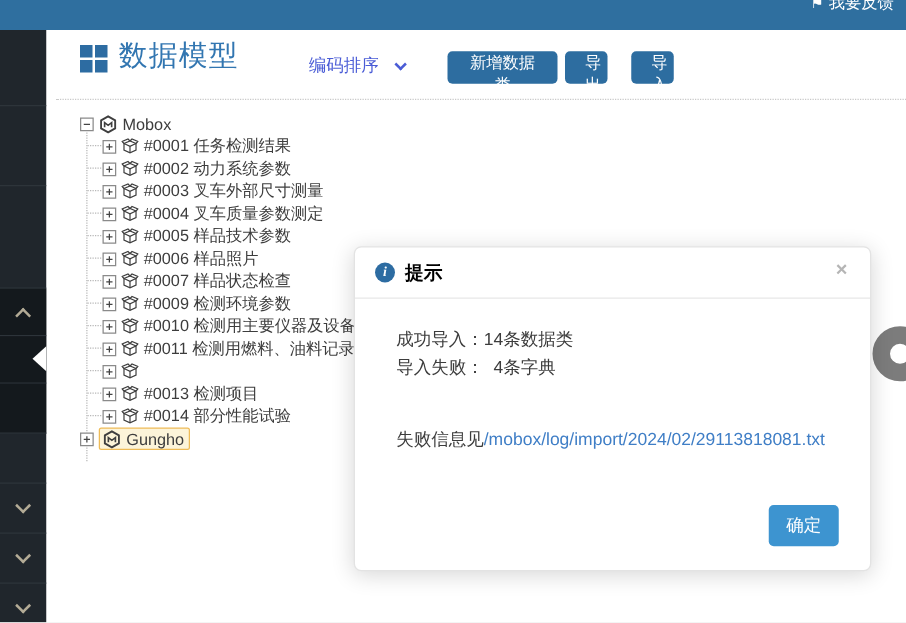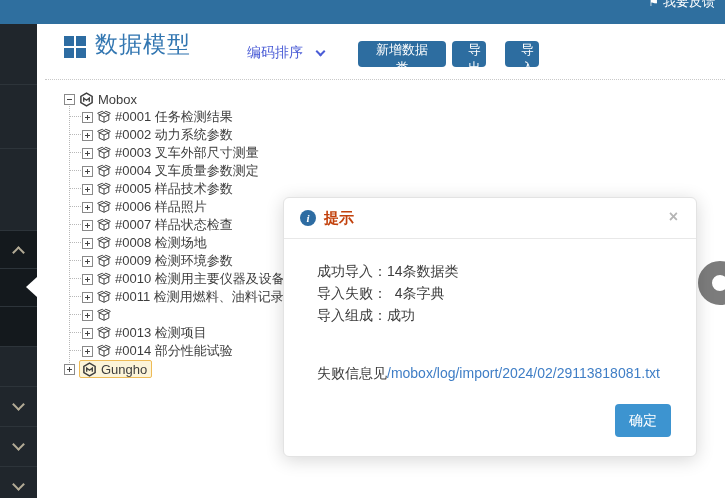--- a/index.html
+++ b/index.html
@@ -93,21 +93,21 @@
   .dlg-header{
     height:41px; display:flex; align-items:center; gap:8px; padding:0 16px;
     border-bottom:1px solid #e8e8e8;
   }
   .info-i{
     width:16px; height:16px; border-radius:50%; background:var(--accent,#2d6ca2);
     color:#fff; display:inline-flex; align-items:center; justify-content:center;
     font:italic bold 11px "Liberation Serif","DejaVu Serif",serif; flex:none;
   }
   .info-i::before{ content:"i"; }
-  .dlg-title{ font-size:15px; font-weight:bold; color:#c2410c; }
+  .dlg-title{ font-size:15px; font-weight:bold; color:#000000; }
   .dlg-close{
     position:absolute; right:18px; top:11px; color:#b5b5b5; font-size:16px;
     font-weight:bold; cursor:pointer; line-height:1;
   }
   .dlg-body{ position:absolute; left:33px; top:62px; right:24px; font-size:14px; color:#3c3c3c; }
   .dlg-line{ line-height:22px; white-space:pre-wrap; }
   .dlg-link-line{ margin-top:36px; line-height:22px; white-space:nowrap; }
   .dlg-link{ color:var(--link,#3f7ec6); text-decoration:none; cursor:pointer; }
   .ok-btn{
     position:absolute; right:25px; bottom:19px; min-width:54px; height:33px;
@@ -286,35 +286,20 @@
                 <g fill="none" stroke="#3f3f3f" stroke-width="1.1">
         <path d="M2.5 5.5 L8 8 L13.5 5.5 L13.5 11.5 L8 14 L2.5 11.5 Z"></path>
         <path d="M8 8 V14"></path>
         <path d="M2.5 5.5 L0.8 3.6 L6.2 1.4 L8 3.2"></path>
         <path d="M13.5 5.5 L15.2 3.6 L9.8 1.4 L8 3.2"></path>
         <path d="M2.5 5.5 L8 3.2 L13.5 5.5"></path>
       </g>
               </svg>
     </span>
     <span class="tlabel">#0007 样品状态检查</span>
-  </div>
-          <div class="tree-row">
-    <span class="expander plus"></span>
-    <span class="ticon">
-      <svg width="14" height="14" viewBox="0 0 16 16">
-                <g fill="none" stroke="#3f3f3f" stroke-width="1.1">
-        <path d="M2.5 5.5 L8 8 L13.5 5.5 L13.5 11.5 L8 14 L2.5 11.5 Z"></path>
-        <path d="M8 8 V14"></path>
-        <path d="M2.5 5.5 L0.8 3.6 L6.2 1.4 L8 3.2"></path>
-        <path d="M13.5 5.5 L15.2 3.6 L9.8 1.4 L8 3.2"></path>
-        <path d="M2.5 5.5 L8 3.2 L13.5 5.5"></path>
-      </g>
-              </svg>
-    </span>
-    <span class="tlabel">#0008 检测场地</span>
   </div>
           <div class="tree-row">
     <span class="expander plus"></span>
     <span class="ticon">
       <svg width="14" height="14" viewBox="0 0 16 16">
                 <g fill="none" stroke="#3f3f3f" stroke-width="1.1">
         <path d="M2.5 5.5 L8 8 L13.5 5.5 L13.5 11.5 L8 14 L2.5 11.5 Z"></path>
         <path d="M8 8 V14"></path>
         <path d="M2.5 5.5 L0.8 3.6 L6.2 1.4 L8 3.2"></path>
         <path d="M13.5 5.5 L15.2 3.6 L9.8 1.4 L8 3.2"></path>
@@ -417,21 +402,20 @@
 
   <div class="dialog">
     <div class="dlg-header">
       <span class="info-i"></span>
       <span class="dlg-title">提示</span>
     </div>
     <span class="dlg-close">×</span>
     <div class="dlg-body">
       <div class="dlg-line">成功导入：14条数据类</div>
       <div class="dlg-line">导入失败：  4条字典</div>
-      <div class="dlg-line">导入组成：成功</div>
       <div class="dlg-link-line">
         <span>失败信息见</span><a class="dlg-link">/mobox/log/import/2024/02/29113818081.txt</a>
       </div>
     </div>
     <button class="ok-btn">确定</button>
   </div>
 
   <div class="ring"></div>
 
 </div>

